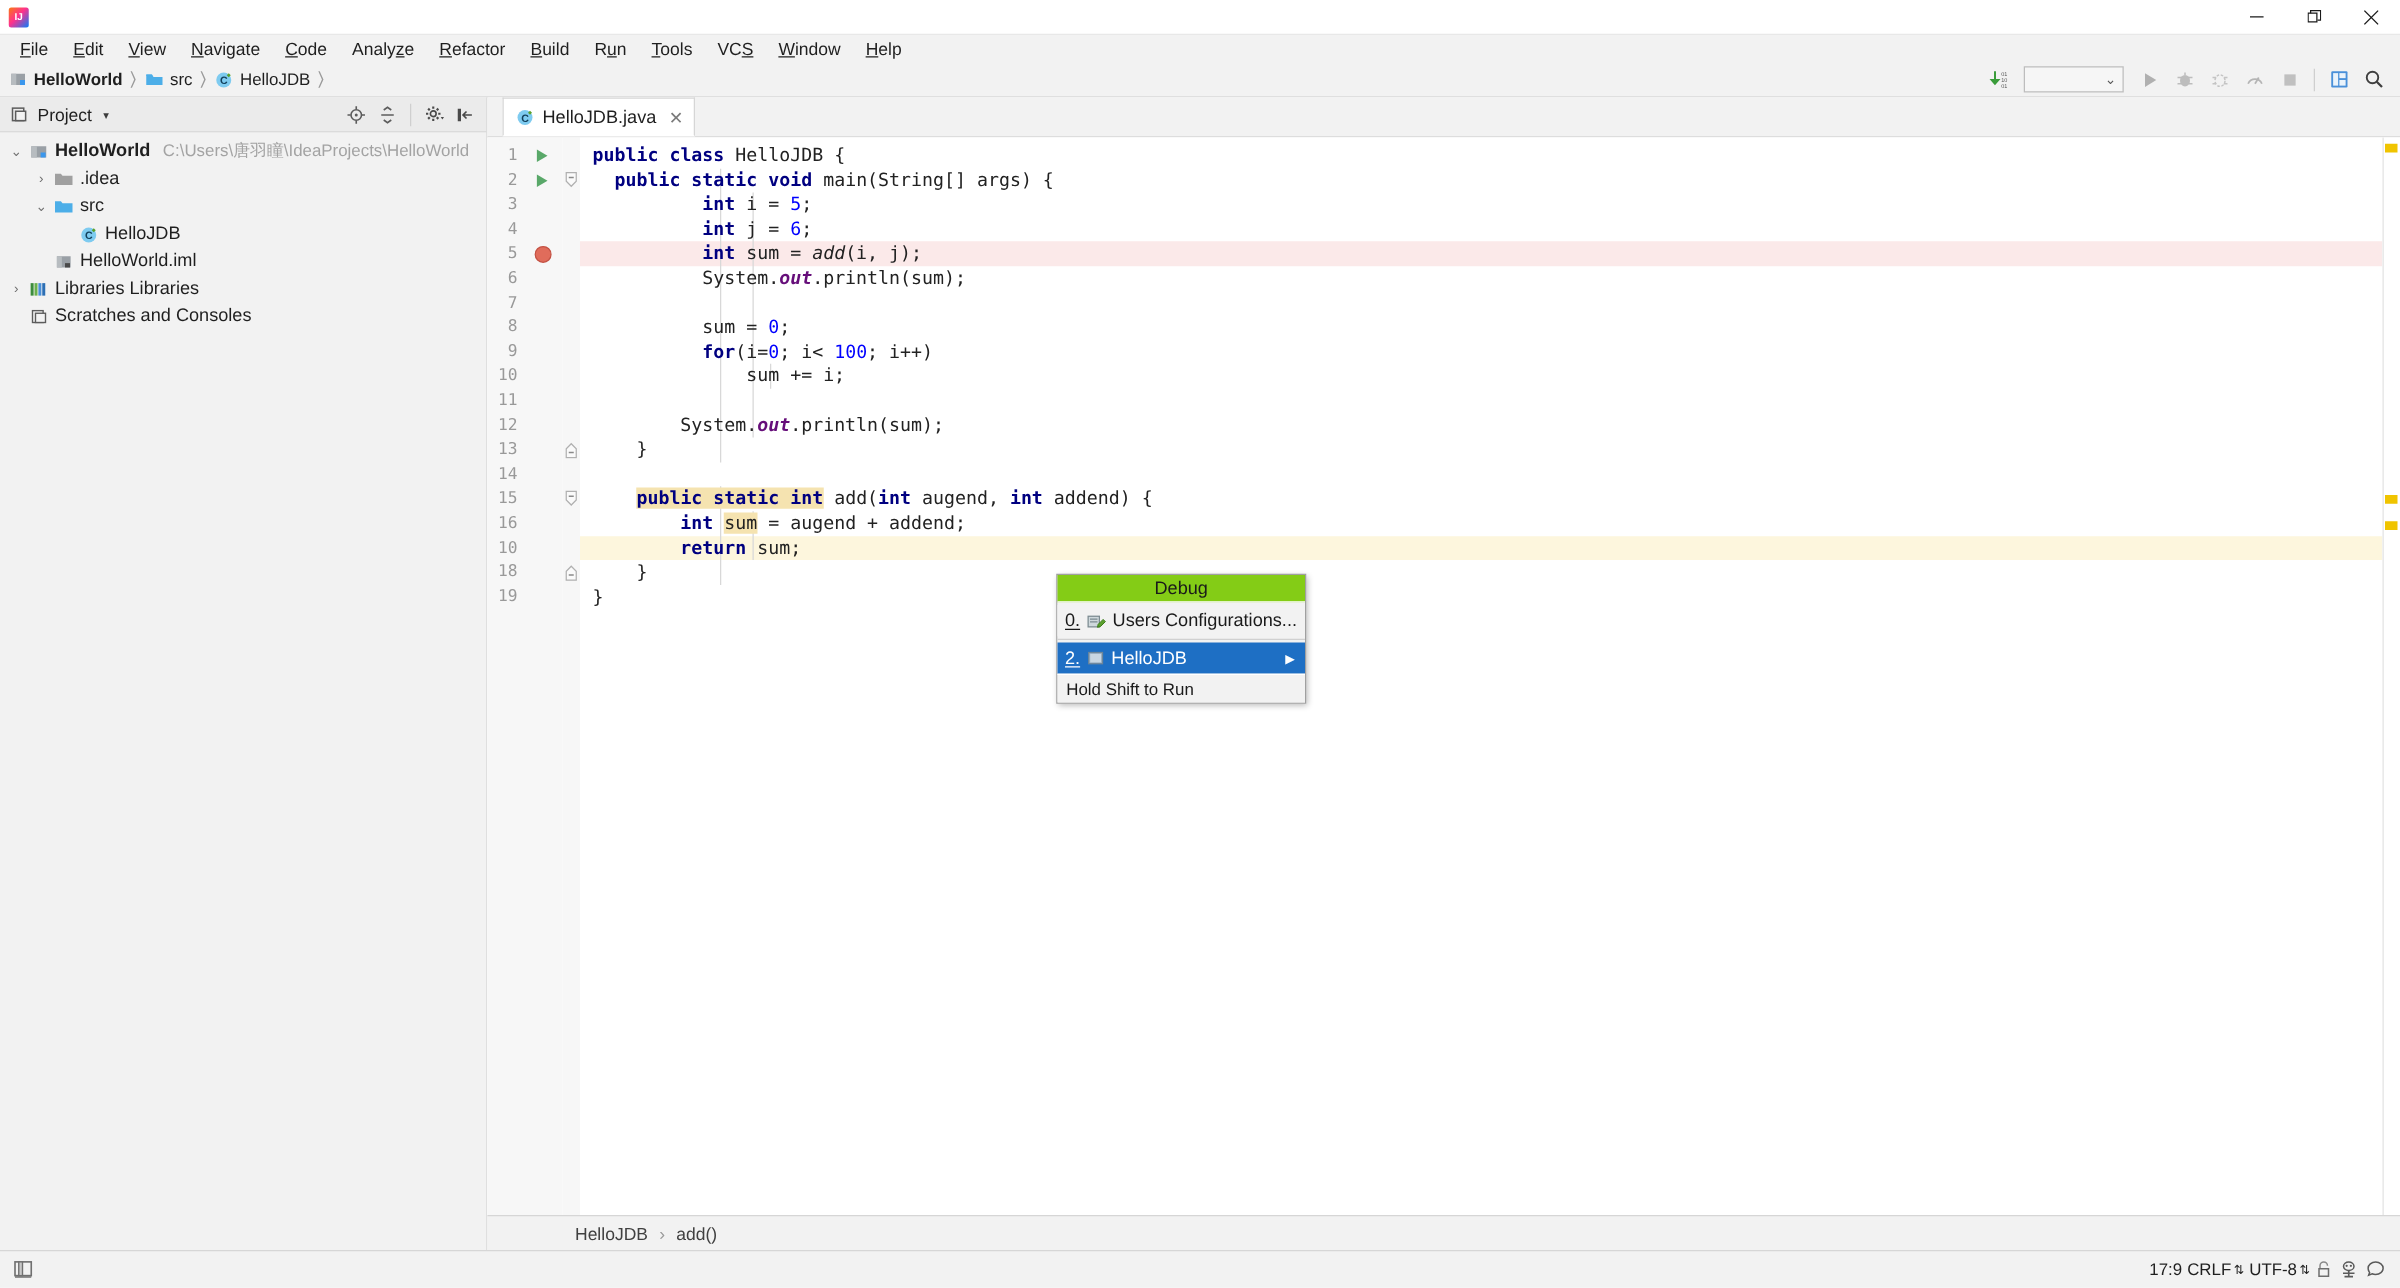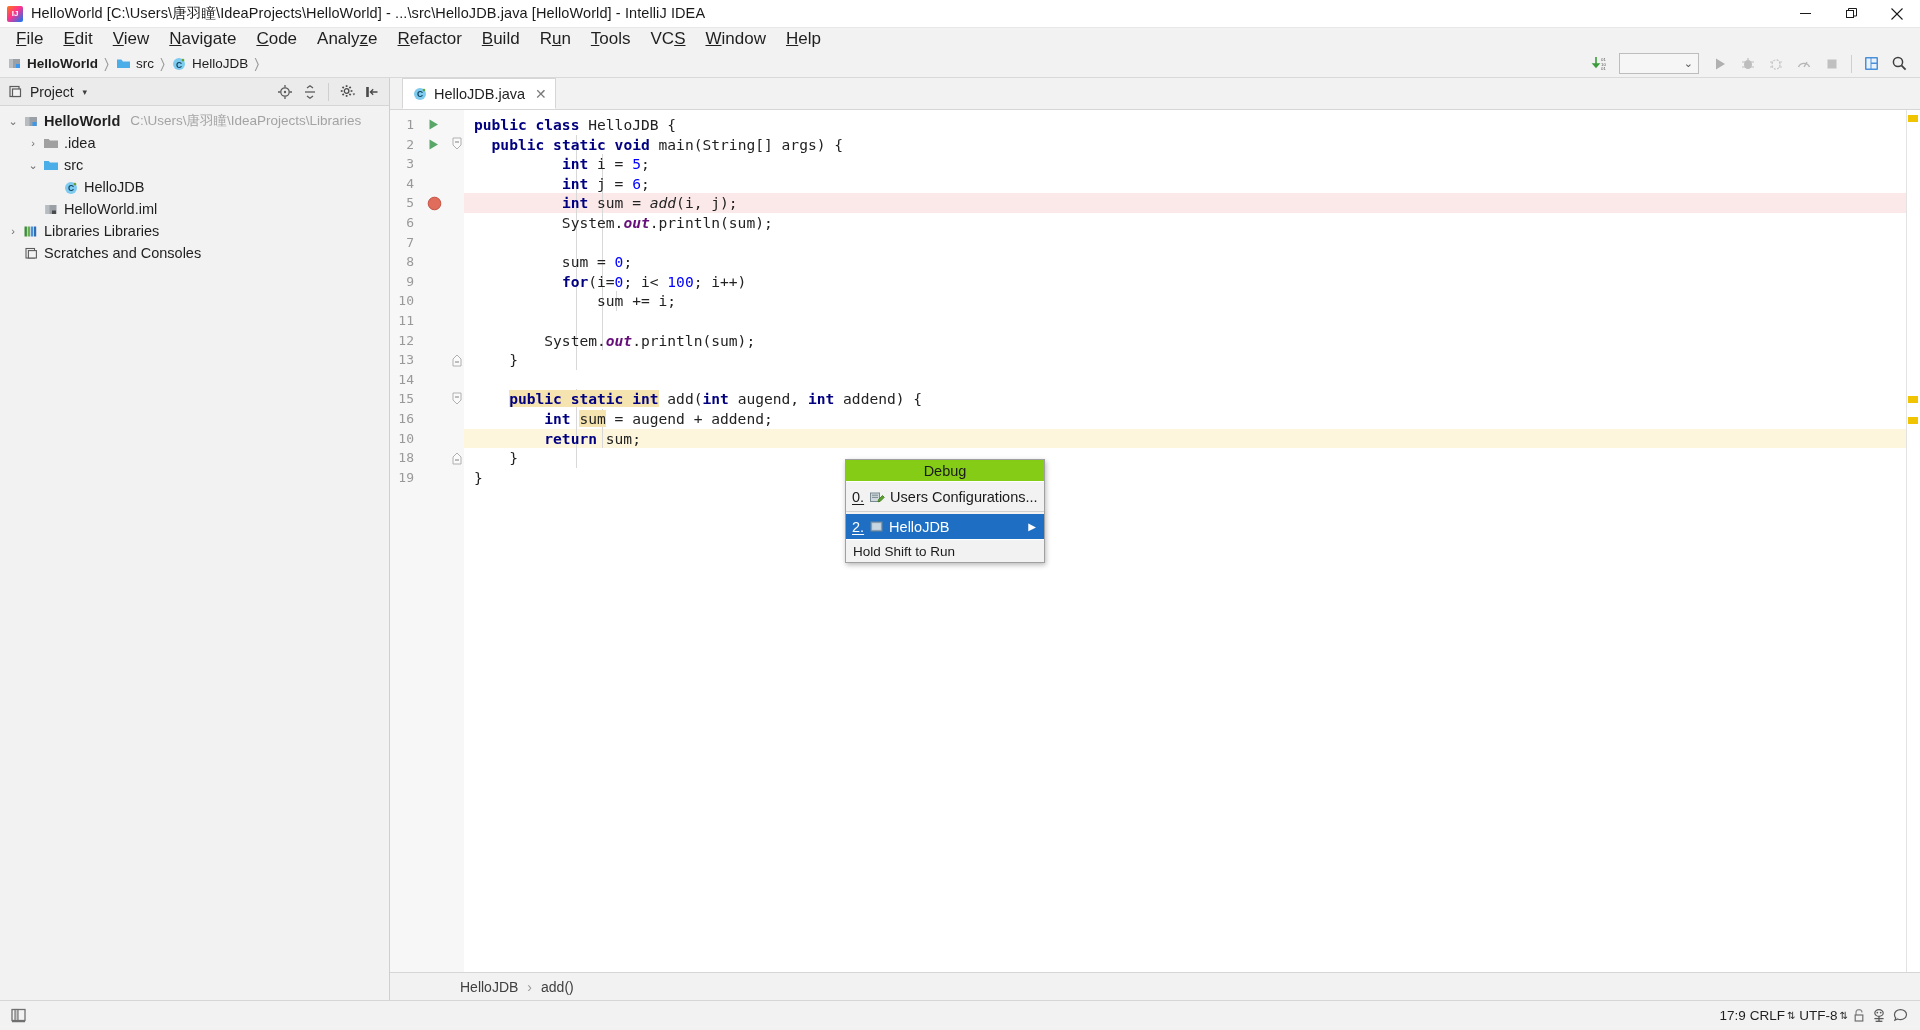--- a/index.html
+++ b/index.html
@@ -35,21 +35,21 @@
     width: 46px; height: 28px; display:flex; align-items:center; justify-content:center;
     color:#1a1a1a;
   }
 
   
   .menubar {
     height: 22px; flex: 0 0 22px; background:#f2f2f2;
     display:flex; align-items:center; padding-left: 6px; gap: 0px;
   }
   .menu-item {
-    font-size: 17px; color:#1f1f1f; padding: 2px 10px; white-space:nowrap;
+    font-size: 14px; color:#1f1f1f; padding: 2px 10px; white-space:nowrap;
     line-height: 18px;
   }
   .menu-item u { text-decoration: underline; text-underline-offset: 1px; }
 
   
   .navbar {
     height: 28px; flex: 0 0 28px; background:#f2f2f2;
     display:flex; align-items:center; padding-left: 8px;
     border-bottom:1px solid #d9d9d9;
   }
@@ -178,21 +178,20 @@
   .sub-arrow { margin-left:auto; margin-right:8px; font-size:10px; }
   .ic { display:inline-flex; align-items:center; justify-content:center; }
 </style>
 </head>
 <body>
 
 <div class="app">
 
   <div class="titlebar">
     <div class="app-logo"></div>
-    <div class="title-text">HelloWorld [C:\Users\唐羽瞳\IdeaProjects\HelloWorld] - ...\src\HelloJDB.java [HelloWorld] - IntelliJ IDEA</div>
     <div class="win-controls">
       <div class="win-btn">
         <svg width="11" height="11" viewBox="0 0 11 11">
             <line x1="0" y1="5.5" x2="11" y2="5.5" stroke="currentColor" stroke-width="1"></line>
           </svg>
       </div>
       <div class="win-btn">
         <svg width="11" height="11" viewBox="0 0 11 11">
           <rect x="0.5" y="2.5" width="7" height="7" fill="none" stroke="currentColor" stroke-width="1"></rect>
           <polyline points="2.5,2.5 2.5,0.5 10.5,0.5 10.5,8 8,8" fill="none" stroke="currentColor" stroke-width="1"></polyline>
@@ -371,21 +370,21 @@
           <div class="tnode" style="padding-left: 4px;">
             <span class="twist">⌄</span>
             <span class="ticon">
               <svg width="15" height="15" viewBox="0 0 15 15">
                 <rect x="1" y="3" width="12" height="9" fill="#9aa0a6"></rect>
                 <rect x="1" y="3" width="4.5" height="9" fill="#b7bcc0"></rect>
                 <rect x="8.5" y="8" width="4" height="4" fill="#3b97ed"></rect>
               </svg>
             </span>
             <span class="tlabel bold">HelloWorld</span>
-            <span class="tpath">C:\Users\唐羽瞳\IdeaProjects\Libraries</span>
+            <span class="tpath">C:\Users\唐羽瞳\IdeaProjects\HelloWorld</span>
           </div>
           <div class="tnode" style="padding-left: 24px;">
             <span class="twist">›</span>
             <span class="ticon">
               <svg width="16" height="14" viewBox="0 0 16 14">
                 <path d="M1 3h4.7l1.3 1.6H15V12H1z" fill="#a0a0a0"></path>
               </svg>
             </span>
             <span class="tlabel">.idea</span>
           </div>

